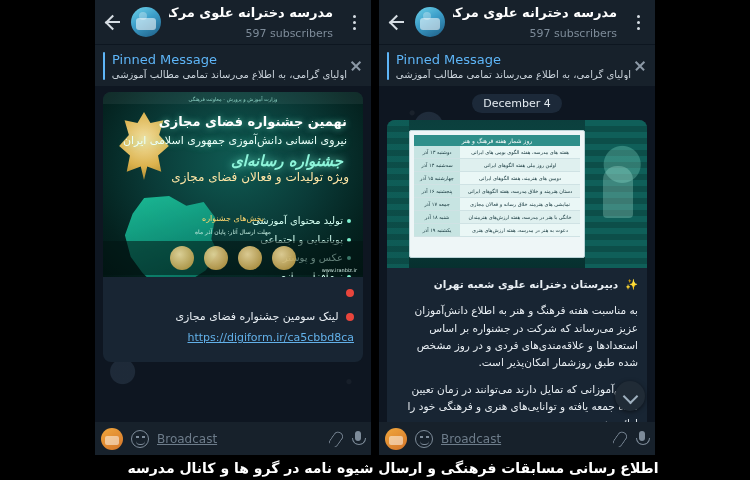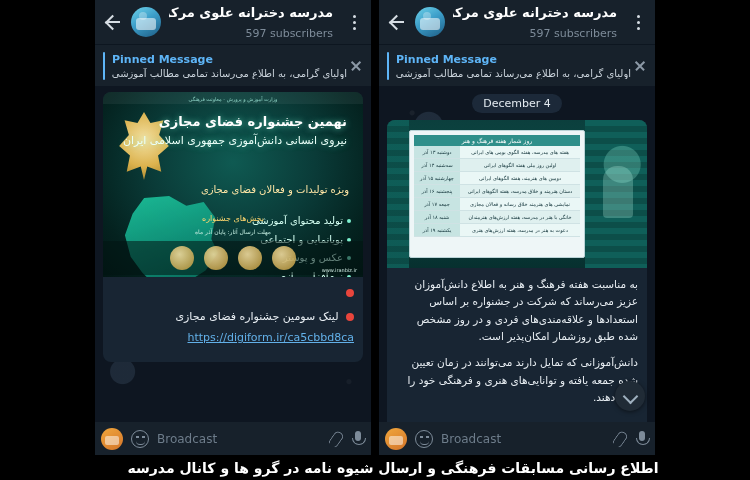--- a/index.html
+++ b/index.html
@@ -148,22 +148,22 @@
     border-radius: 1px;
     flex: 0 0 2px;
     margin-right: 7px;
   }
   .pinned-texts {
     flex: 1 1 auto;
     overflow: hidden;
   }
   .pinned-title {
     color: #5eb5f7;
-    font-size: 11px;
-    font-weight: bold;
+    font-size: 13px;
+    font-weight: normal;
   }
   .pinned-text {
     color: #c9d2da;
     font-size: 10px;
     direction: rtl;
     text-align: right;
     white-space: nowrap;
     overflow: hidden;
     margin-top: 2px;
   }
@@ -276,23 +276,23 @@
     top: 60px; right: 20px;
     color: #8ef5da;
     font-size: 15px;
     font-weight: bold;
     direction: rtl;
     font-style: italic;
     text-shadow: 0 0 8px rgba(120,255,220,0.8);
   }
   .poster .p-ribbon {
     position: absolute;
-    top: 90px; right: 14px;
+    top: 76px; right: 14px;
     color: #ffe6a5;
-    font-size: 10px;
+    font-size: 12px;
     direction: rtl;
     line-height: 1.5;
     text-align: right;
   }
   .poster .p-list {
     position: absolute;
     top: 120px; right: 12px;
     color: #d4fff2;
     font-size: 10px;
     direction: rtl;
@@ -563,20 +563,21 @@
     width: 9px; height: 2px;
     background:
       radial-gradient(circle at 1.5px 1px, #7d8b99 0 1.3px, transparent 1.4px),
       radial-gradient(circle at 7.5px 1px, #7d8b99 0 1.3px, transparent 1.4px);
   }
   .comp-input {
     flex: 1 1 auto;
     color: #6d7c8a;
     font-size: 12px;
     text-align: left;
+    text-decoration: underline;
   }
   .comp-attach {
     width: 16px; height: 18px;
     flex: 0 0 16px;
     position: relative;
     cursor: pointer;
   }
   .comp-attach::before {
     content: "";
     position: absolute;
@@ -666,20 +667,21 @@
 
       <div class="chat-body">
         <div class="bubble">
 
           <div class="poster">
             <div class="p-strip"></div>
             <div class="p-top">وزارت آموزش و پرورش - معاونت فرهنگی</div>
             <div class="p-emblem"></div>
             <div class="p-title1">نهمین جشنواره فضای مجازی</div>
             <div class="p-title2">نیروی انسانی دانش‌آموزی جمهوری اسلامی ایران</div>
+            <div class="p-title3">جشنواره رسانه‌ای</div>
             <div class="p-ribbon">ویژه تولیدات
 و فعالان فضای مجازی</div>
             <div class="p-map"></div>
             <div class="p-list">
               <div><i></i><span>تولید محتوای آموزشی</span></div>
               <div><i></i><span>پویانمایی و اجتماعی</span></div>
               <div><i></i><span>عکس و پوستر</span></div>
               <div><i></i><span>نرم‌افزار و بازی</span></div>
               <div><i></i><span>وبلاگ و سایت</span></div>
               <div><i></i><span>شبکه‌های اجتماعی</span></div>
@@ -777,20 +779,24 @@
                 <div class="c2">شنبه ۱۸ آذر</div>
               </div>
               <div class="s-row">
                 <div class="c1">دعوت به هنر در مدرسه، هفته ارزش‌های هنری</div>
                 <div class="c2">یکشنبه ۱۹ آذر</div>
               </div>
             </div>
           </div>
 
           <div class="text-body">
+            <div class="tb-line bold">
+              <span class="star">✨</span>
+              <span>دبیرستان دخترانه علوی شعبه تهران</span>
+            </div>
             <div class="tb-line">به مناسبت هفته فرهنگ و هنر به اطلاع دانش‌آموزان عزیز می‌رساند که شرکت در جشنواره بر اساس استعدادها و علاقه‌مندی‌های فردی و در روز مشخص شده طبق روزشمار امکان‌پذیر است.</div>
             <div class="tb-line">دانش‌آموزانی که تمایل دارند می‌توانند در زمان تعیین شده جمعه‌ یافته و توانایی‌های هنری و فرهنگی خود را ارائه دهند.</div>
 
           </div>
         </div>
       </div>
 
       <div class="fab-down"></div>
 
       <div class="composer">

